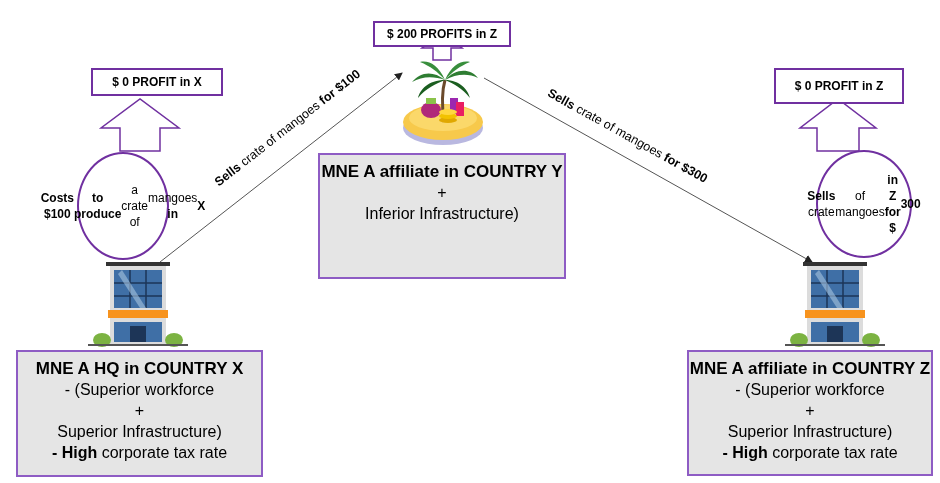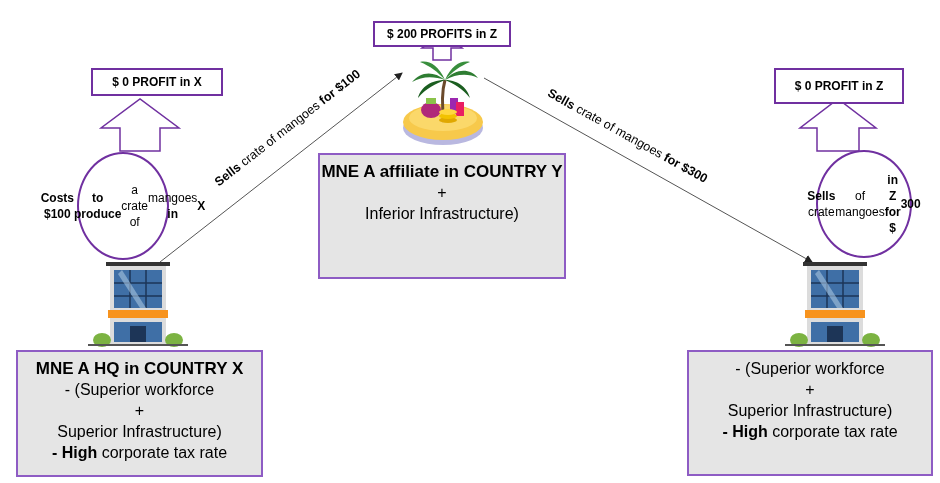--- a/index.html
+++ b/index.html
@@ -131,17 +131,18 @@
   <div><b>- </b><b>High</b><span> corporate tax rate</span></div>
 </div>
 
 <div class="entity-box" style="left:318px;top:153px;width:248px;height:126px;">
   <div class="title">MNE A affiliate in COUNTRY Y</div>
   <div>+</div>
   <div>Inferior Infrastructure)</div>
 </div>
 
 <div class="entity-box" style="left:687px;top:350px;width:246px;height:126px;">
+  <div class="title">MNE A affiliate in COUNTRY Z</div>
   <div>- (Superior workforce</div>
   <div>+</div>
   <div>Superior Infrastructure)</div>
   <div><b>- </b><b>High</b><span> corporate tax rate</span></div>
 </div>
 
 </body></html>

